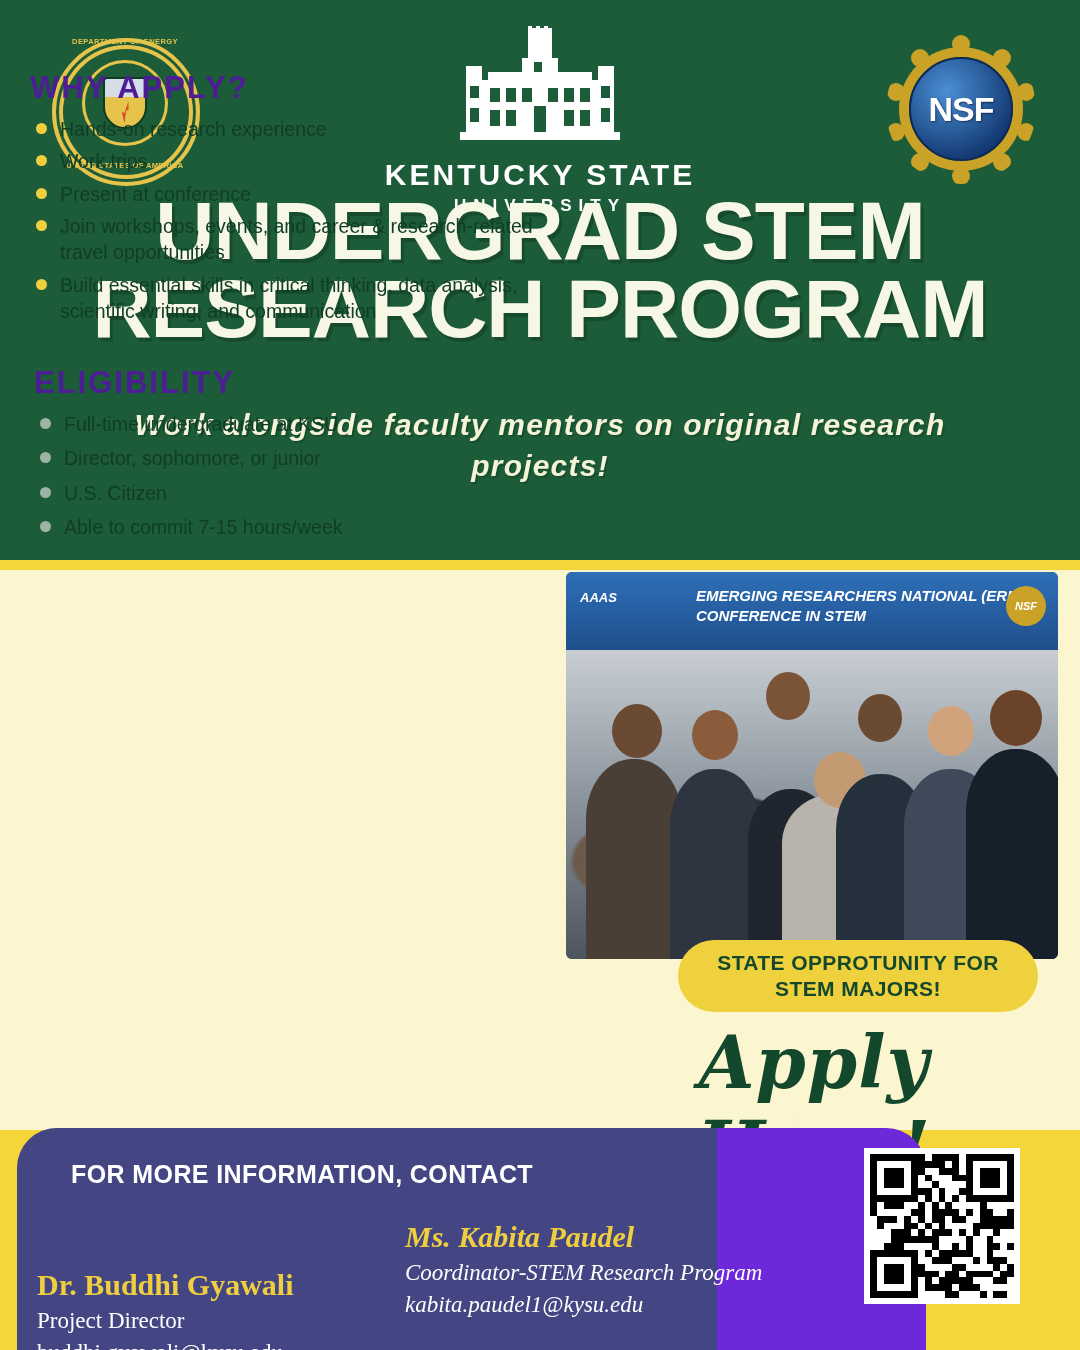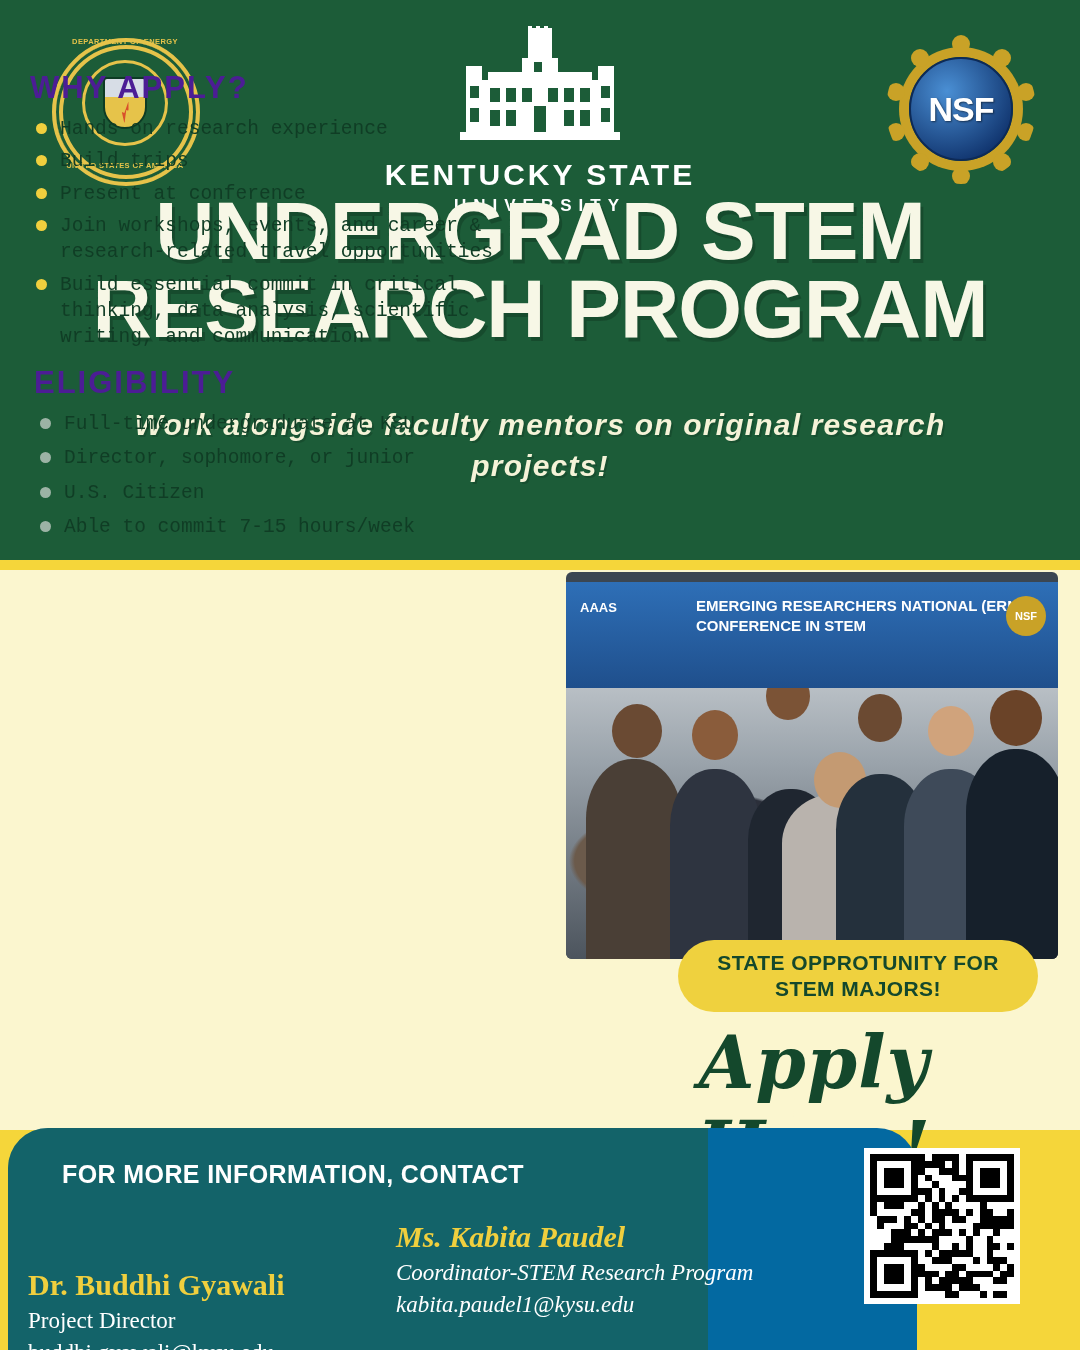--- a/index.html
+++ b/index.html
@@ -155,21 +155,21 @@
   }
   .sect-title {
     color: #4c1d95;
     font-size: 31px; font-weight: 800;
     letter-spacing: 2px;
     margin-top: 25px;
   }
   .why-block { position: absolute; left: 30px; top: 45px; width: 530px; }
   .elig-block { position: absolute; left: 34px; top: 340px; width: 520px; }
 
-  ul.list { list-style: none; margin-top: 10px; font-family: Liberation Mono, monospace; }
+  ul.list { list-style: none; margin-top: 10px; }
   ul.list li {
     position: relative;
     padding-left: 30px;
     margin-bottom: 6px;
     color: #103d25;
     font-size: 19.5px;
     line-height: 1.35;
   }
   ul.list li:before {
     content: "";
@@ -182,23 +182,24 @@
 
   
   .photo {
     position: absolute; right: 22px; top: 572px;
     width: 492px; height: 387px;
     border-radius: 6px;
     overflow: hidden;
     background: #3b4652;
   }
   .photo-banner {
-    position: absolute; left: 0; top: 10px; width: 100%; height: 106px;
+    position: absolute; left: 0; top: 0; width: 100%; height: 78px;
     background: linear-gradient(#2e6fb7, #1f4f8c);
     color: #fff;
+    font-style: italic;
   }
   .photo-banner .aaas {
     position: absolute; left: 14px; top: 18px;
     font-size: 13px; font-weight: 700;
   }
   .photo-banner .ern {
     position: absolute; left: 130px; top: 14px;
     font-size: 15px; font-weight: 800; line-height: 1.35;
     text-transform: uppercase;
   }
@@ -247,23 +248,23 @@
     text-align: center;
     color: #14482c;
     font-size: 72px;
     font-family: "DejaVu Serif", serif;
     font-style: italic; font-weight: 700;
     letter-spacing: 1px;
   }
 
   
   .bottom {
-    position: absolute; left: 8px; top: 1128px;
+    position: absolute; left: 17px; top: 1128px;
     width: 909px; height: 222px;
-    background: #0369a1;
+    background: #6d28d9;
     border-top-left-radius: 40px;
     border-top-right-radius: 40px;
   }
   .bottom:before {
     content:"";
     position:absolute; left:0; top:0; width: 700px; height: 222px;
     background: #215f3c;
     border-top-left-radius: 40px;
     opacity:.55;
   }
@@ -398,24 +399,24 @@
   </div>
 
   <div class="yellow-band"></div>
 
   <div class="body-cream"></div>
 
   <div class="why-block">
     <div class="sect-title">WHY APPLY?</div>
     <ul class="list">
       <li>Hands-on research experience</li>
-      <li>Build trips</li>
+      <li>Work trips</li>
       <li>Present at conference</li>
       <li>Join workshops, events, and career &amp; research-related travel opportunities</li>
-      <li>Build essential commit in critical thinking, data analysis, scientific writing, and communication</li>
+      <li>Build essential skills in critical thinking, data analysis, scientific writing, and communication</li>
     </ul>
   </div>
 
   <div class="elig-block">
     <div class="sect-title">ELIGIBILITY</div>
     <ul class="list elig">
       <li>Full-time undergraduate at KSU</li>
       <li>Director, sophomore, or junior</li>
       <li>U.S. Citizen</li>
       <li>Able to commit 7-15 hours/week</li>

